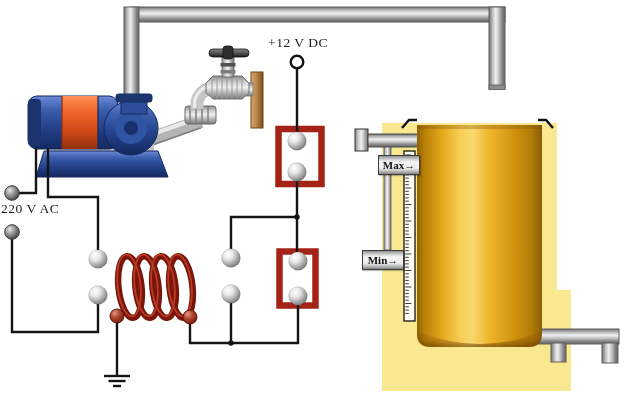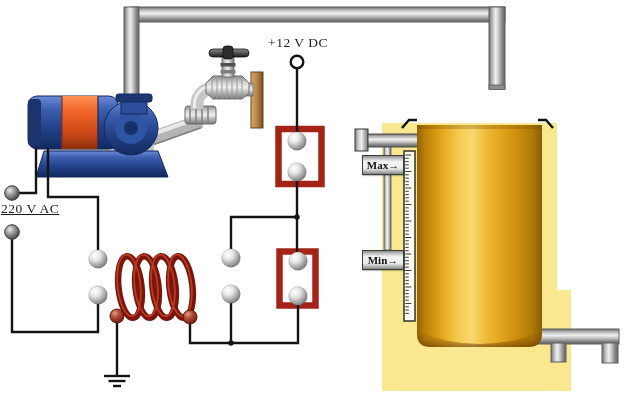--- a/index.html
+++ b/index.html
@@ -2,28 +2,28 @@
 <html><head>
 <meta charset="utf-8">
 <style>
   html,body{margin:0;padding:0;background:#fff;}
   #stage{position:relative;width:630px;height:414px;background:#ffffff;overflow:hidden;
          font-family:"Liberation Serif",serif;padding-left:24px;}
   #gfx{position:absolute;left:0;top:0;}
   .lbl{position:absolute;font:13.5px "Liberation Serif",serif;color:#1c1c1c;
        white-space:nowrap;letter-spacing:.5px;z-index:5;}
   #lbl-dc{left:252px;top:35px;width:92px;text-align:center;}
-  #lbl-ac{left:1px;top:201px;text-decoration:underline;}
+  #lbl-ac{left:1px;top:201px;}
   .plate{position:absolute;width:42px;height:20px;box-sizing:border-box;z-index:6;
        border:1px solid #3c3c3c;
        background:linear-gradient(180deg,#8f8f8f 0%,#cfcfcf 18%,#f4f4f4 32%,#ededed 68%,#c4c4c4 82%,#858585 100%);
        display:flex;align-items:center;justify-content:center;
        font:bold 11px "Liberation Serif",serif;color:#111;
        box-shadow:1px 1px 1px rgba(0,0,0,.25);}
-  #plate-max{left:362px;top:155px;}
+  #plate-max{left:378px;top:155px;}
   #plate-min{left:362px;top:250px;}
 </style>
 </head>
 <body>
 
 <div id="stage">
 
 <svg id="gfx" width="630" height="414" viewBox="0 0 630 414">
   <defs>
     <linearGradient id="gradPipeV" x1="0" y1="0" x2="0" y2="1">

